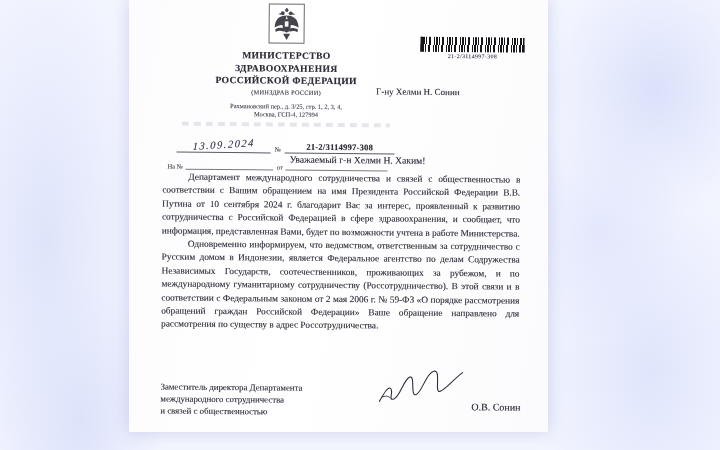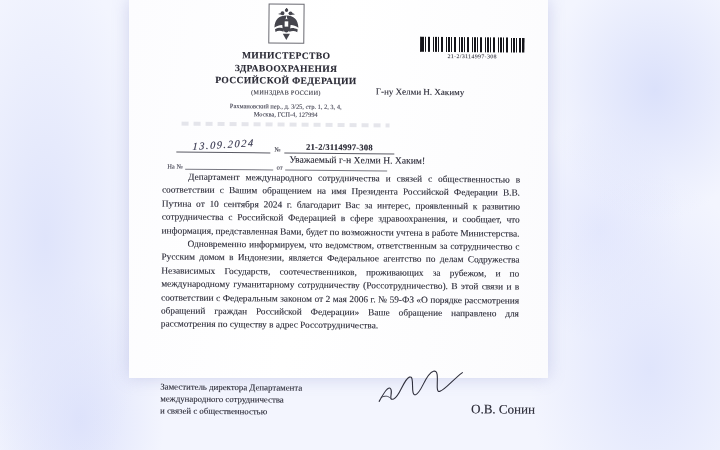--- a/index.html
+++ b/index.html
@@ -8,21 +8,21 @@
     font-family:"Liberation Serif","DejaVu Serif",serif;
     background:
       radial-gradient(140px 380px at 45px 240px, #dfe4fb 0%, rgba(223,228,251,0) 75%),
       radial-gradient(120px 200px at 80px 420px, #dde2fb 0%, rgba(221,226,251,0) 70%),
       radial-gradient(150px 180px at 655px 90px, #dbe1fb 0%, rgba(219,225,251,0) 72%),
       radial-gradient(160px 260px at 650px 370px, #e0e5fc 0%, rgba(224,229,252,0) 75%),
       radial-gradient(120px 160px at 600px 230px, #e4e8fd 0%, rgba(228,232,253,0) 70%),
       #f3f5fe;
   }
   .page{
-    position:absolute; left:129px; top:0; width:419px; height:378px;
+    position:absolute; left:129px; top:0; width:419px; height:432px;
     background:linear-gradient(100deg,#fcfcfe 0%,#ffffff 45%,#fbfbfd 100%);
     box-shadow:0 0 16px rgba(110,120,190,0.28);
     color:#33333e;
   }
   .page-content{
     position:absolute; inset:0;
     transform:rotate(0.5deg);
     text-shadow:0.2px 0.2px 0.45px rgba(60,60,78,0.5);
   }
   
@@ -55,21 +55,21 @@
   .barcode-num{ font-size:5.8px; letter-spacing:0.4px; color:#3a3a44; margin-top:1px;}
   .recipient{ position:absolute; left:246px; top:86px; font-size:9px; line-height:11.5px; color:#2f2f3a;}
   
   .salutation{ position:absolute; left:63px; top:154px; width:330px; text-align:center; font-size:9.6px; color:#2f2f3a;}
   .body-text{ position:absolute; left:33px; top:172px; width:358px; font-size:9.3px;
     line-height:13.4px; text-align:justify; color:#33333e;}
   .body-text p{ text-indent:26px; margin:0;}
   
   .sig-block{ position:absolute; left:33px; top:383px; font-size:8.8px; line-height:11.8px; color:#2f2f3a;}
   .sig-scribble{ position:absolute; left:248px; top:366px;}
-  .signer{ position:absolute; left:344px; top:400px; font-size:13px; color:#2f2f3a;}
+  .signer{ position:absolute; left:344px; top:400px; font-size:10px; color:#2f2f3a;}
 </style>
 </head>
 <body>
 
 <div class="page">
   <div class="page-content">
 
     <div class="hdr-left">
       <span class="emblem">
         <svg viewBox="0 0 36 40" width="32" height="36">
@@ -119,21 +119,21 @@
         <span class="na-line2"></span>
       </div>
     </div>
 
     <div class="barcode-wrap">
       <div class="barcode"></div>
       <div class="barcode-num">21-2/3114997-308</div>
     </div>
 
     <div class="recipient">
-      <div>Г-ну Хелми Н. Хакиму</div>
+      <div>Г-ну Хелми Н. Сонин</div>
     </div>
 
     <div class="salutation">Уважаемый г-н Хелми Н. Хаким!</div>
 
     <div class="body-text">
       <p>Департамент международного сотрудничества и связей с общественностью в соответствии с Вашим обращением на имя Президента Российской Федерации В.В. Путина от 10 сентября 2024 г. благодарит Вас за интерес, проявленный к развитию сотрудничества с Российской Федерацией в сфере здравоохранения, и сообщает, что информация, представленная Вами, будет по возможности учтена в работе Министерства.</p>
       <p>Одновременно информируем, что ведомством, ответственным за сотрудничество с Русским домом в Индонезии, является Федеральное агентство по делам Содружества Независимых Государств, соотечественников, проживающих за рубежом, и по международному гуманитарному сотрудничеству (Россотрудничество). В этой связи и в соответствии с Федеральным законом от 2 мая 2006 г. № 59-ФЗ «О порядке рассмотрения обращений граждан Российской Федерации» Ваше обращение направлено для рассмотрения по существу в адрес Россотрудничества.</p>
     </div>
 
     <div class="sig-block">

